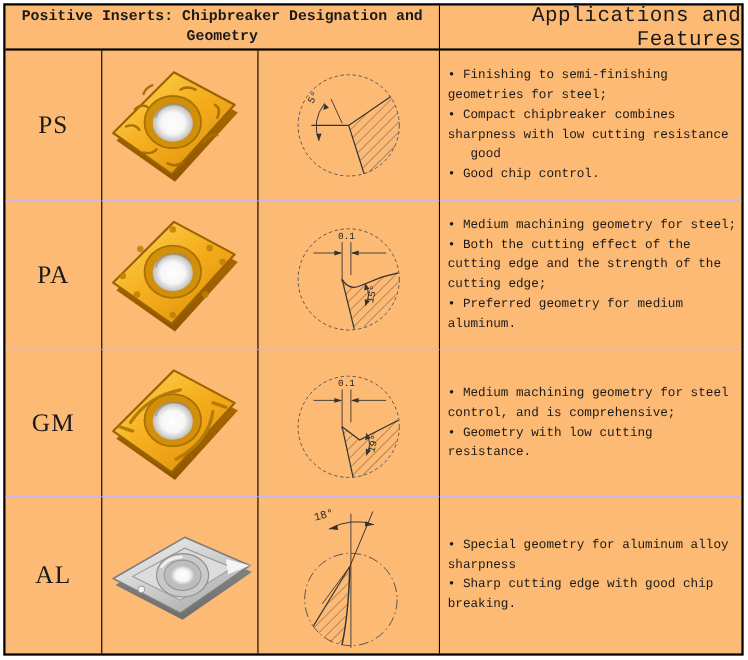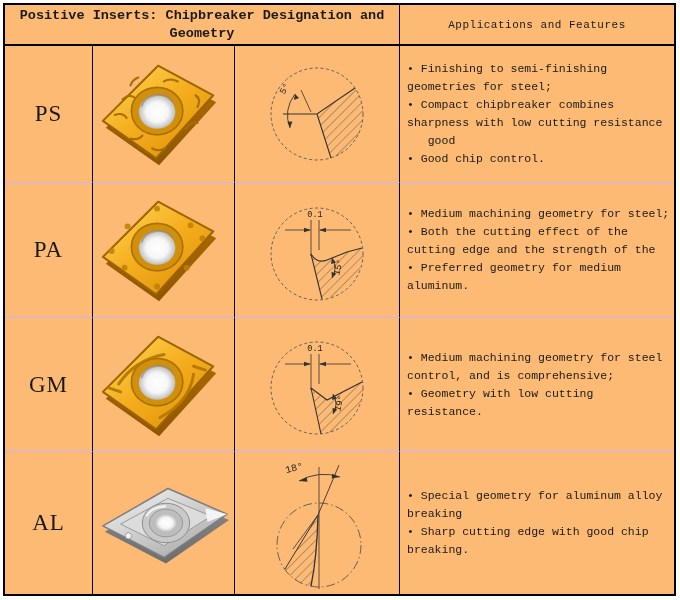--- a/index.html
+++ b/index.html
@@ -11,21 +11,21 @@
     grid-template-rows:41px 137px 135px 134px 1fr;
     background:#fdba74;
   }
   .c{box-sizing:border-box;border-right:1px solid #000;border-bottom:1px solid #c4b5fd;
      display:flex;align-items:center;justify-content:center;overflow:hidden;}
   .lastcol{border-right:none;}
   .lastrow{border-bottom:none;}
   .hd1{grid-column:1/4;border-bottom:2px solid #000;}
   .hd2{border-bottom:2px solid #000;border-right:none;}
   .hd1 .t{font-weight:bold;font-size:13.5px;line-height:18px;text-align:center;max-width:382px;}
-  .hd2 .t{font-size:11px;letter-spacing:.5px;text-align:right;}
+  .hd2 .t{font-size:19px;letter-spacing:.5px;text-align:right;}
   .desig{font-family:"Liberation Serif","DejaVu Serif",serif;font-size:23px;letter-spacing:1px;text-align:right;}
   .feat{justify-content:flex-start;align-items:center;}
   .lines{padding-left:7px;width:100%;}
   .line{white-space:pre;font-size:11.5px;line-height:18px;height:18px;}
   svg text{font-family:"Liberation Mono","DejaVu Sans Mono",monospace;}
 </style>
 </head>
 <body>
 
 <svg width="0" height="0" style="position:absolute" aria-hidden="true">
@@ -154,20 +154,21 @@
       <path d="M95,70 l-1,6 l5,-1.5 z" fill="#333"></path>
       <path d="M95,90 l-0.5,-6.2 l4.6,2 z" fill="#333"></path>
       <text x="104" y="80" font-size="9" fill="#222" text-anchor="middle" transform="rotate(-75 104 80)">15°</text>
     </svg>
   </div>
   <div class="c feat lastcol">
     <div class="lines">
         <div class="line">• Medium machining geometry for steel;</div>
         <div class="line">• Both the cutting effect of the</div>
         <div class="line">cutting edge and the strength of the</div>
+        <div class="line">cutting edge;</div>
         <div class="line">• Preferred geometry for medium</div>
         <div class="line">aluminum.</div>
       </div>
   </div>
 
   <div class="c">
     <span class="desig">GM</span>
   </div>
   <div class="c">
     <svg width="138" height="118" viewBox="0 0 140 118">
@@ -240,19 +241,19 @@
       <path d="M103,24 l-7.8,-3.2 l-0.4,4.8 z" fill="#333"></path>
       <text x="58" y="18" font-size="10" fill="#222" text-anchor="middle" transform="rotate(-15 58 18)">18°</text>
       <path d="M81,62 L48,116" stroke="#333" stroke-width="1" fill="none"></path>
       <path d="M81,62 Q80,104 74,133" stroke="#333" stroke-width="1.3" fill="none"></path>
       <path d="M81,62 L56,96" stroke="#333" stroke-width="0.8" fill="none"></path>
     </svg>
   </div>
   <div class="c feat lastcol lastrow">
     <div class="lines">
         <div class="line">• Special geometry for aluminum alloy</div>
-        <div class="line">breaking</div>
+        <div class="line">sharpness</div>
         <div class="line">• Sharp cutting edge with good chip</div>
         <div class="line">breaking.</div>
       </div>
   </div>
 
 </div>
 
 </body></html>

